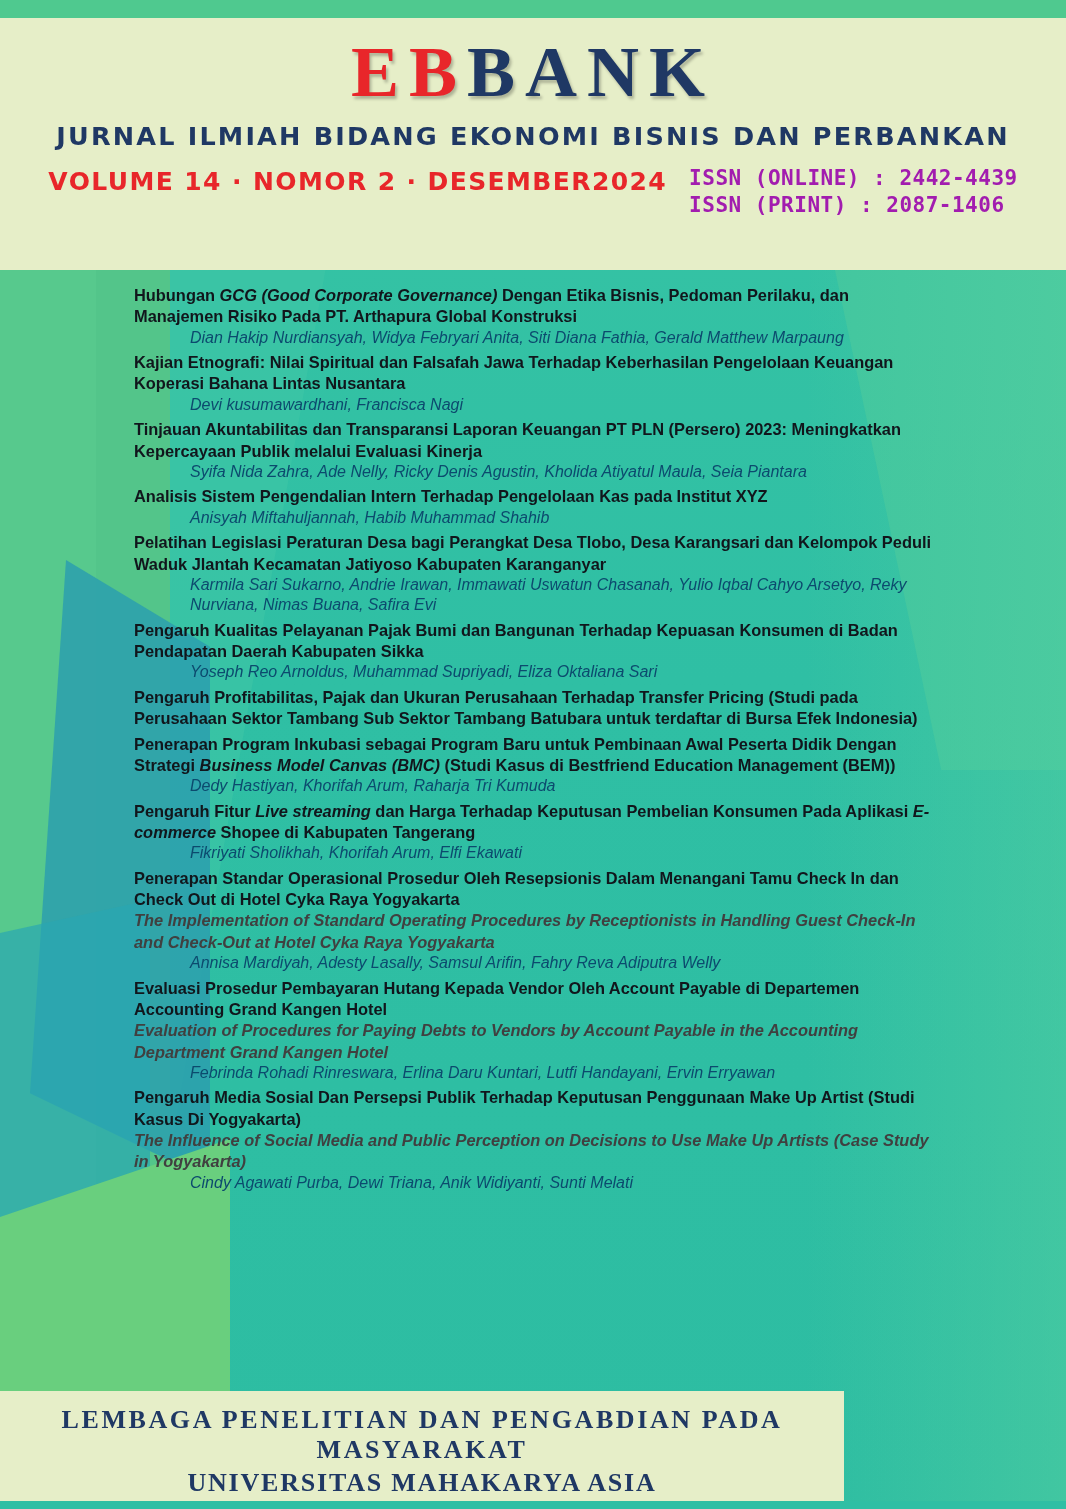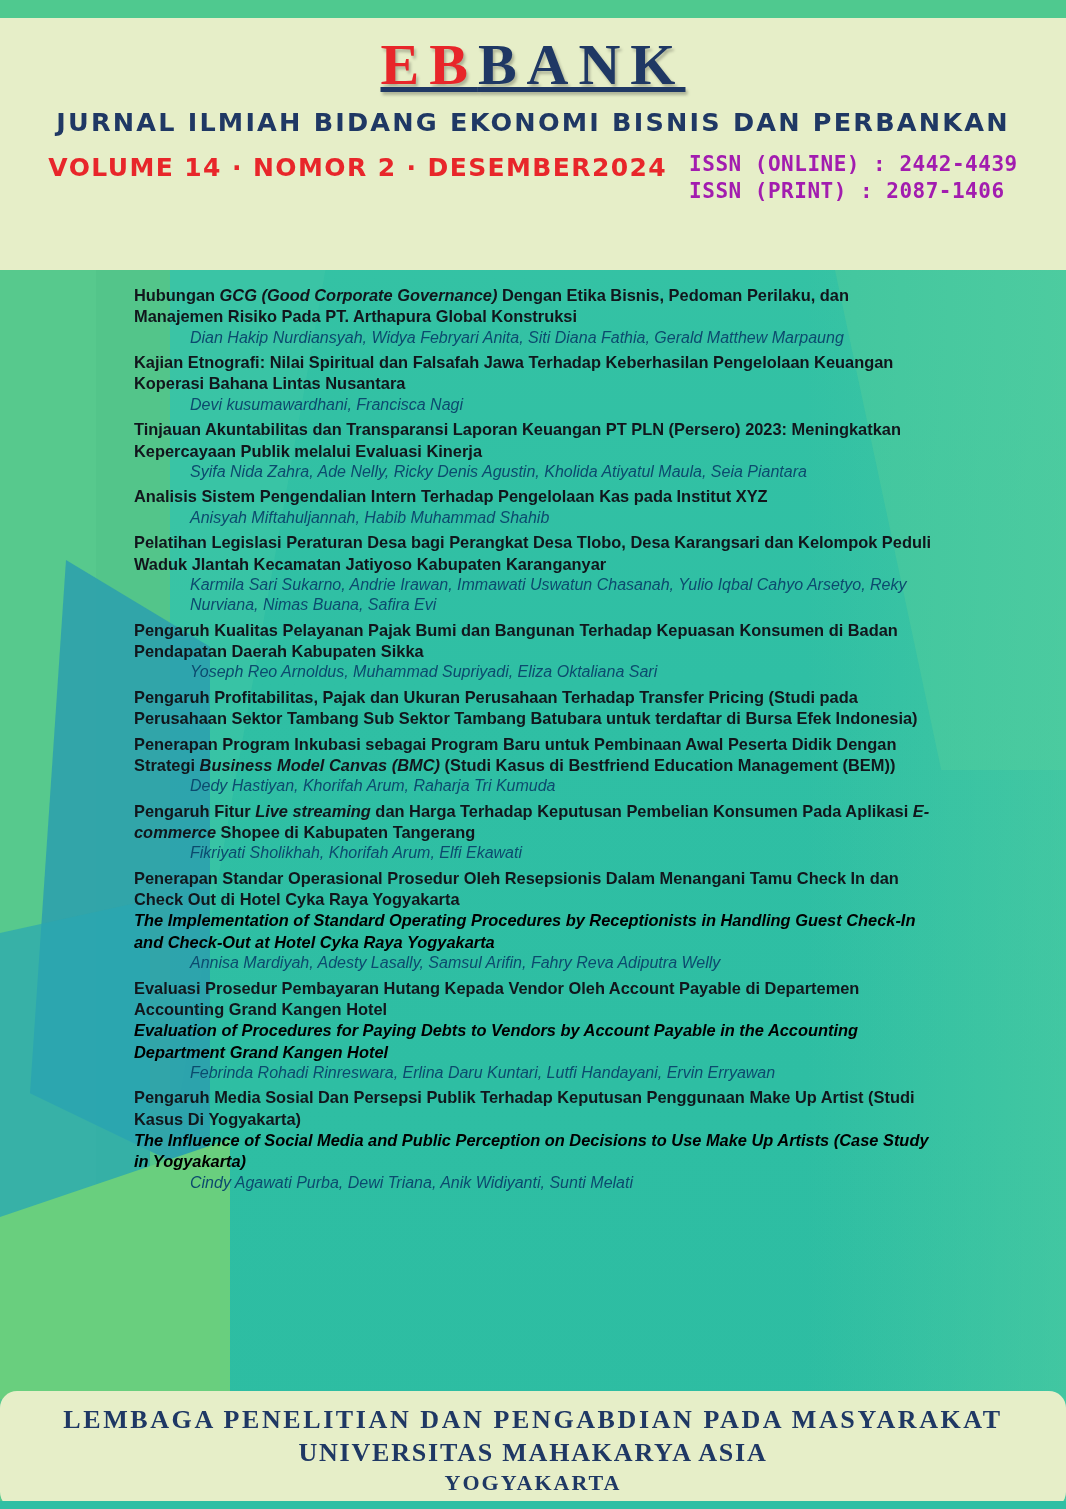--- a/index.html
+++ b/index.html
@@ -99,27 +99,26 @@
     height: 252px;
     background: #e6eec8;
     z-index: 2;
     box-sizing: border-box;
     padding-top: 12px;
   }
   .journal-title {
     text-align: center;
     font-family: "Liberation Serif", serif;
     font-weight: bold;
-    font-size: 58px;
+    font-size: 72px;
     letter-spacing: 10px;
     line-height: 1;
     margin: 6px 0 0 0;
     color: #1f3864;
     text-shadow: 2px 3px 3px rgba(0,0,0,.25);
-    text-decoration: underline;
   }
   .journal-title .red { color: #e8262a; }
   .subtitle {
     text-align: center;
     font-family: "DejaVu Sans", sans-serif;
     font-weight: bold;
     font-size: 25.5px;
     letter-spacing: 2.2px;
     color: #1f3864;
     margin-top: 13px;
@@ -168,45 +167,44 @@
     line-height: 1.30;
     color: #11161c;
   }
   .entry-title .ital { font-style: italic; }
   .entry-title-alt {
     font-family: "Liberation Sans", sans-serif;
     font-weight: bold;
     font-style: italic;
     font-size: 16.4px;
     line-height: 1.30;
-    color: #000000;
+    color: #404040;
   }
   .entry-authors {
     font-family: "Liberation Sans", sans-serif;
     font-style: italic;
     font-size: 16px;
     line-height: 1.28;
     color: #0c4a6e;
     padding-left: 56px;
   }
 
   
   .footer {
     position: absolute;
     left: 0; bottom: 0;
-    width: 1066px;
+    width: 844px;
     height: 118px;
     background: #e6eec8;
     z-index: 2;
     text-align: center;
     font-family: "Liberation Serif", serif;
     color: #1f3864;
     padding-top: 14px;
     box-sizing: border-box;
-    border-radius: 17px;
   }
   .footer-line1 {
     font-weight: bold;
     font-size: 26px;
     letter-spacing: 2.6px;
   }
   .footer-line2 {
     font-weight: bold;
     font-size: 26px;
     letter-spacing: 1.8px;

